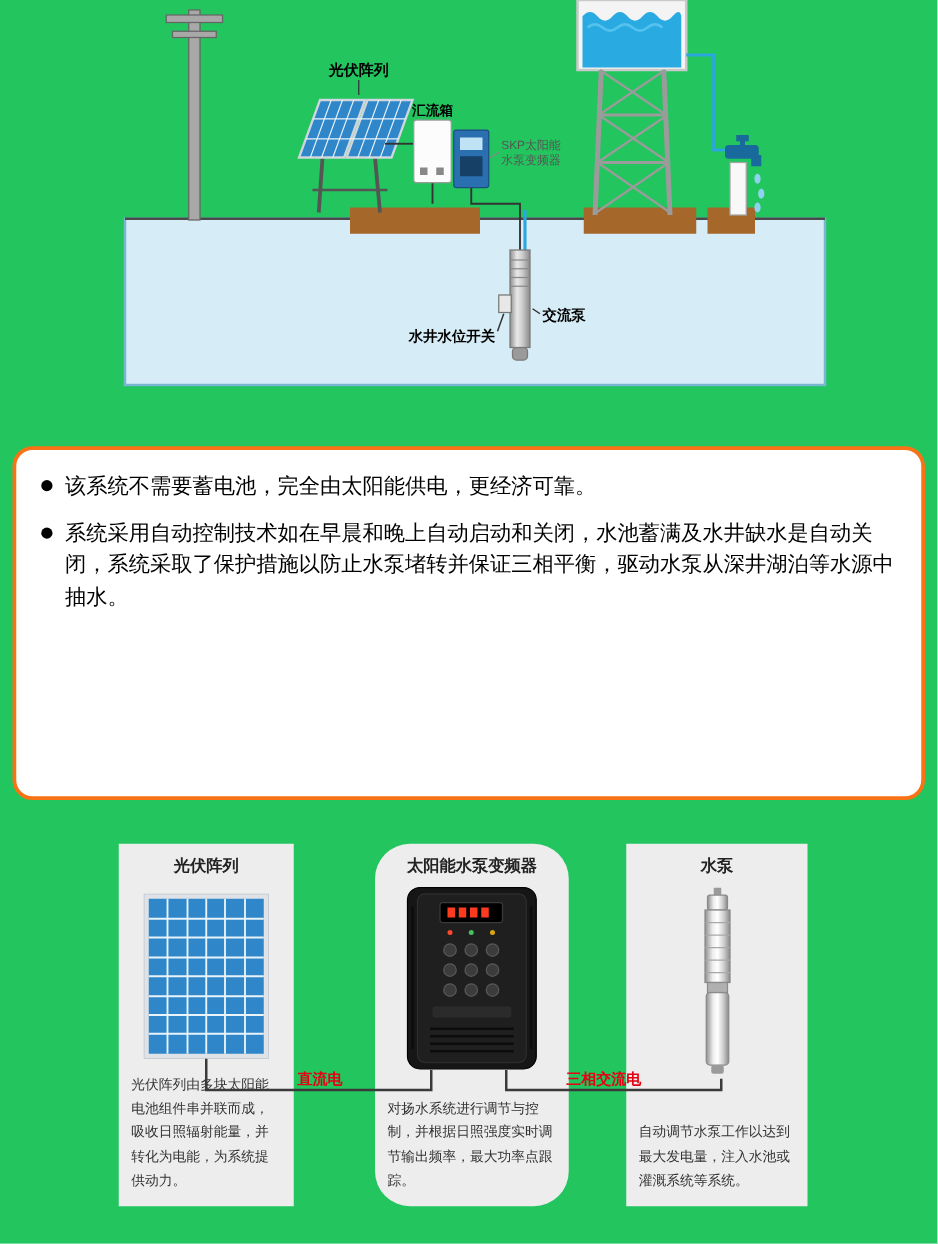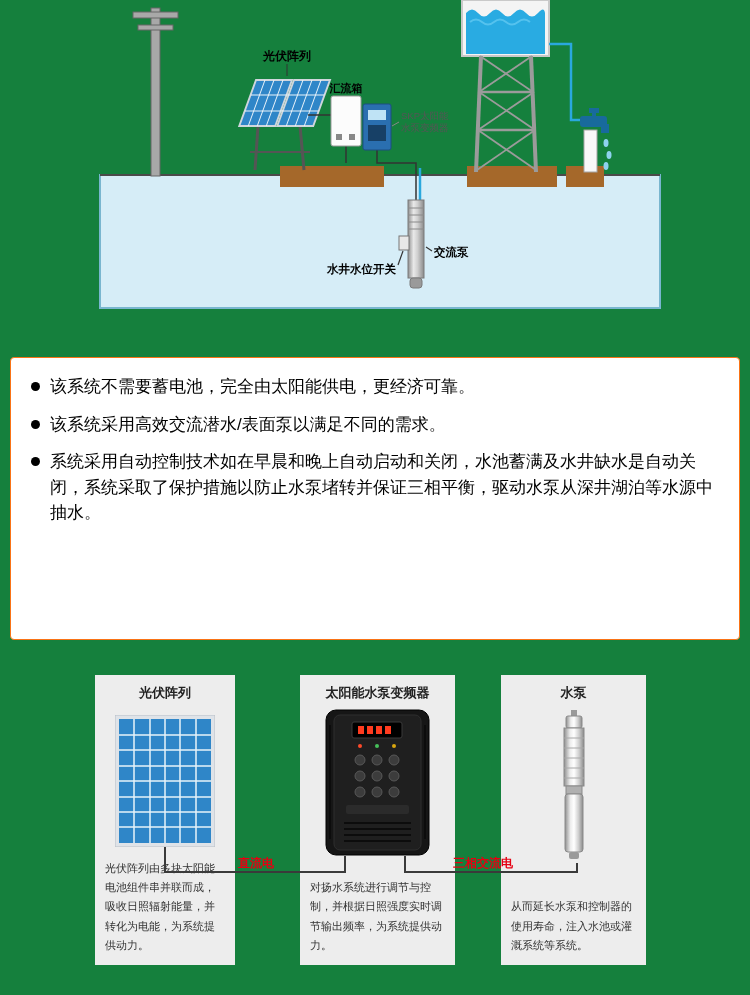--- a/index.html
+++ b/index.html
@@ -2,46 +2,46 @@
 <html><head>
 <meta charset="utf-8">
 <style>
   * { margin:0; padding:0; box-sizing:border-box; }
   html,body { background:#fff; }
   body {
     width:750px; height:995px;
     font-family:"Liberation Sans", sans-serif;
     position:relative;
   }
-  .page { position:relative; width:750px; height:995px; background:#15803d; overflow:hidden; }
+  .page { position:relative; width:750px; height:995px; background:#22c55e; overflow:hidden; }
 
   
   .diagram-wrap { position:absolute; top:0; left:0; width:750px; height:348px; }
   svg text { font-family:"Liberation Sans", sans-serif; }
 
   
   .features-box {
     position:absolute; top:357px; left:10px; width:730px; height:283px;
-    border:1px solid #f97316; border-radius:4px;
+    border:3px solid #f97316; border-radius:16px;
     padding:16px 22px 10px 20px; background:#fff;
   }
   .features-box ul { list-style:none; display:flex; flex-direction:column; gap:12px; }
   .feature-item { display:flex; align-items:flex-start; gap:10px; }
   .feature-item .dot { flex:0 0 auto; width:9px; height:9px; border-radius:50%; background:#000; margin-top:8px; }
   .feature-item .txt { font-size:17px; color:#000; line-height:1.5; font-weight:500; }
 
   
   .components { position:absolute; top:675px; left:0; width:750px; height:310px; }
   .comp-panel {
     position:absolute; top:0; height:290px; background:#ededed;
     display:flex; flex-direction:column; align-items:center;
     padding:9px 10px 10px;
   }
   .comp-panel.p1 { left:95px;  width:140px; }
-  .comp-panel.p2 { left:300px; width:155px; }
+  .comp-panel.p2 { left:300px; width:155px;border-radius:28px; }
   .comp-panel.p3 { left:501px; width:145px; }
   .comp-title { font-size:13px; font-weight:bold; color:#222; line-height:18px; }
   .comp-img { flex:0 0 auto; }
   .comp-img.pv   { margin-top:13px; }
   .comp-img.inv  { margin-top:7px; }
   .comp-img.pump { margin-top:8px; }
   .comp-desc {
     margin-top:auto; align-self:stretch;
     font-size:11px; color:#333; line-height:1.75; text-align:left;
   }
@@ -174,24 +174,20 @@
       <line x1="398" y1="265" x2="403" y2="251" stroke="#333" stroke-width="1.2"></line>
       <text x="396" y="273" text-anchor="end" font-size="11.5" font-weight="bold" fill="#000">水井水位开关</text>
     </svg>
   </div>
 
   <div class="features-box">
     <ul>
       <li class="feature-item">
         <span class="dot"></span>
         <span class="txt">该系统不需要蓄电池，完全由太阳能供电，更经济可靠。</span>
-      </li>
-      <li class="feature-item">
-        <span class="dot"></span>
-        <span class="txt">该系统采用高效交流潜水/表面泵以满足不同的需求。</span>
       </li>
       <li class="feature-item">
         <span class="dot"></span>
         <span class="txt">系统采用自动控制技术如在早晨和晚上自动启动和关闭，水池蓄满及水井缺水是自动关闭，系统采取了保护措施以防止水泵堵转并保证三相平衡，驱动水泵从深井湖泊等水源中抽水。</span>
       </li>
     </ul>
   </div>
 
   <div class="components">
 
@@ -247,21 +243,21 @@
             <circle cx="74" cy="83" r="5"></circle>
         </g>
         <rect x="26" y="96" width="63" height="9" rx="2" fill="#2b2b2b"></rect>
         <g stroke="#0c0c0c" stroke-width="2">
           <line x1="24" y1="114" x2="91" y2="114"></line>
             <line x1="24" y1="120" x2="91" y2="120"></line>
           <line x1="24" y1="126" x2="91" y2="126"></line>
             <line x1="24" y1="132" x2="91" y2="132"></line>
         </g>
       </svg>
-      <div class="comp-desc">对扬水系统进行调节与控制，并根据日照强度实时调节输出频率，为系统提供动力。</div>
+      <div class="comp-desc">对扬水系统进行调节与控制，并根据日照强度实时调节输出频率，最大功率点跟踪。</div>
     </div>
 
     <div class="comp-panel p3">
       <div class="comp-title">水泵</div>
       <svg class="comp-img pump" width="32" height="150" viewBox="0 0 32 150">
         <defs>
           <linearGradient id="gp2" x1="0" y1="0" x2="1" y2="0">
             <stop offset="0" stop-color="#8f8f8f"></stop>
               <stop offset="0.3" stop-color="#ececec"></stop>
             <stop offset="0.5" stop-color="#ffffff"></stop>
@@ -276,21 +272,21 @@
           <line x1="6" y1="28" x2="26" y2="28"></line>
             <line x1="6" y1="38" x2="26" y2="38"></line>
           <line x1="6" y1="48" x2="26" y2="48"></line>
             <line x1="6" y1="58" x2="26" y2="58"></line>
           <line x1="6" y1="68" x2="26" y2="68"></line>
         </g>
         <rect x="8" y="76" width="16" height="8" fill="#b0b0b0" stroke="#8a8a8a"></rect>
         <rect x="7" y="84" width="18" height="58" rx="3" fill="url(#gp2)" stroke="#8a8a8a"></rect>
         <rect x="11" y="142" width="10" height="7" rx="2" fill="#9a9a9a"></rect>
       </svg>
-      <div class="comp-desc">从而延长水泵和控制器的使用寿命，注入水池或灌溉系统等系统。</div>
+      <div class="comp-desc">自动调节水泵工作以达到最大发电量，注入水池或灌溉系统等系统。</div>
     </div>
 
     <svg class="conn-svg" width="750" height="310" viewBox="0 0 750 310">
       <path d="M165 172 V197 H345 V181" stroke="#3a3a3a" stroke-width="2" fill="none"></path>
       <path d="M405 181 V197 H577 V188" stroke="#3a3a3a" stroke-width="2" fill="none"></path>
       <text x="256" y="192" text-anchor="middle" font-size="12" font-weight="bold" fill="#e60012">直流电</text>
       <text x="483" y="192" text-anchor="middle" font-size="12" font-weight="bold" fill="#e60012">三相交流电</text>
     </svg>
   </div>
 

